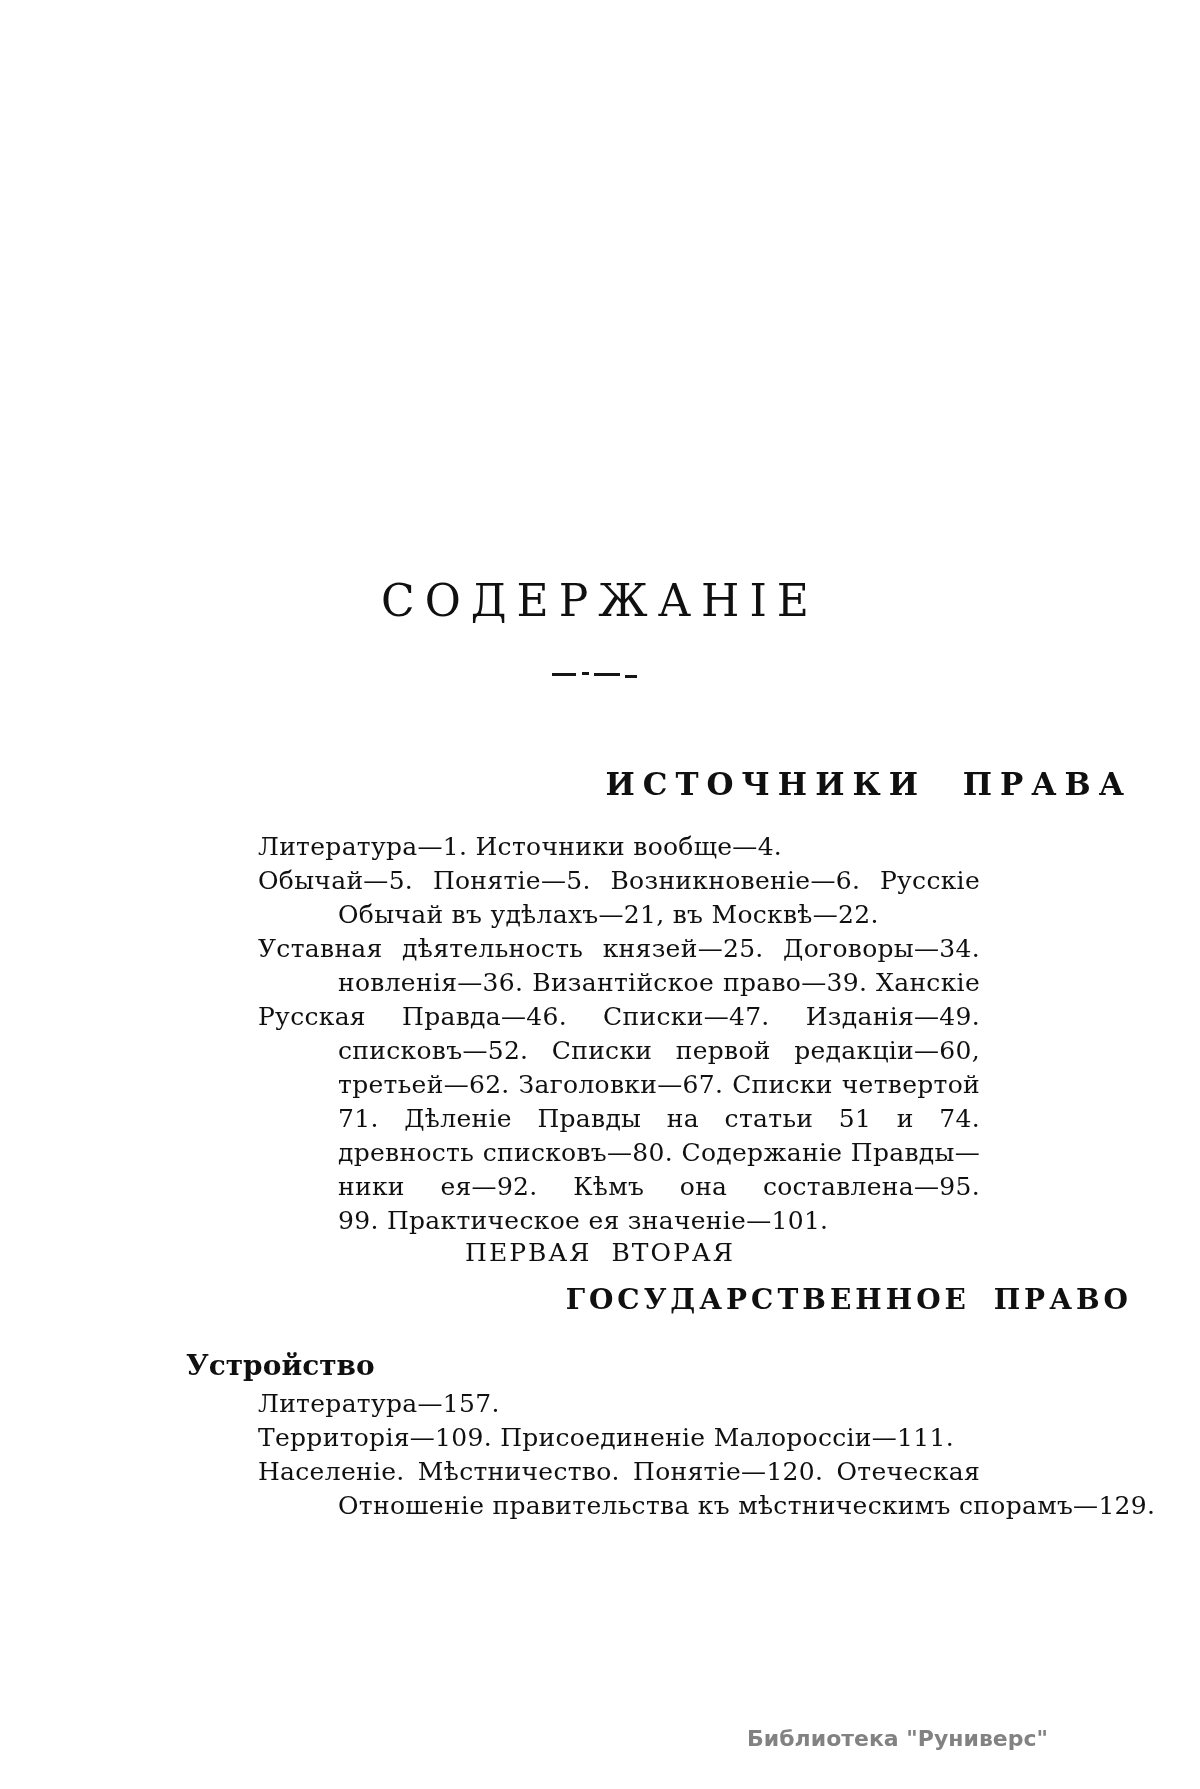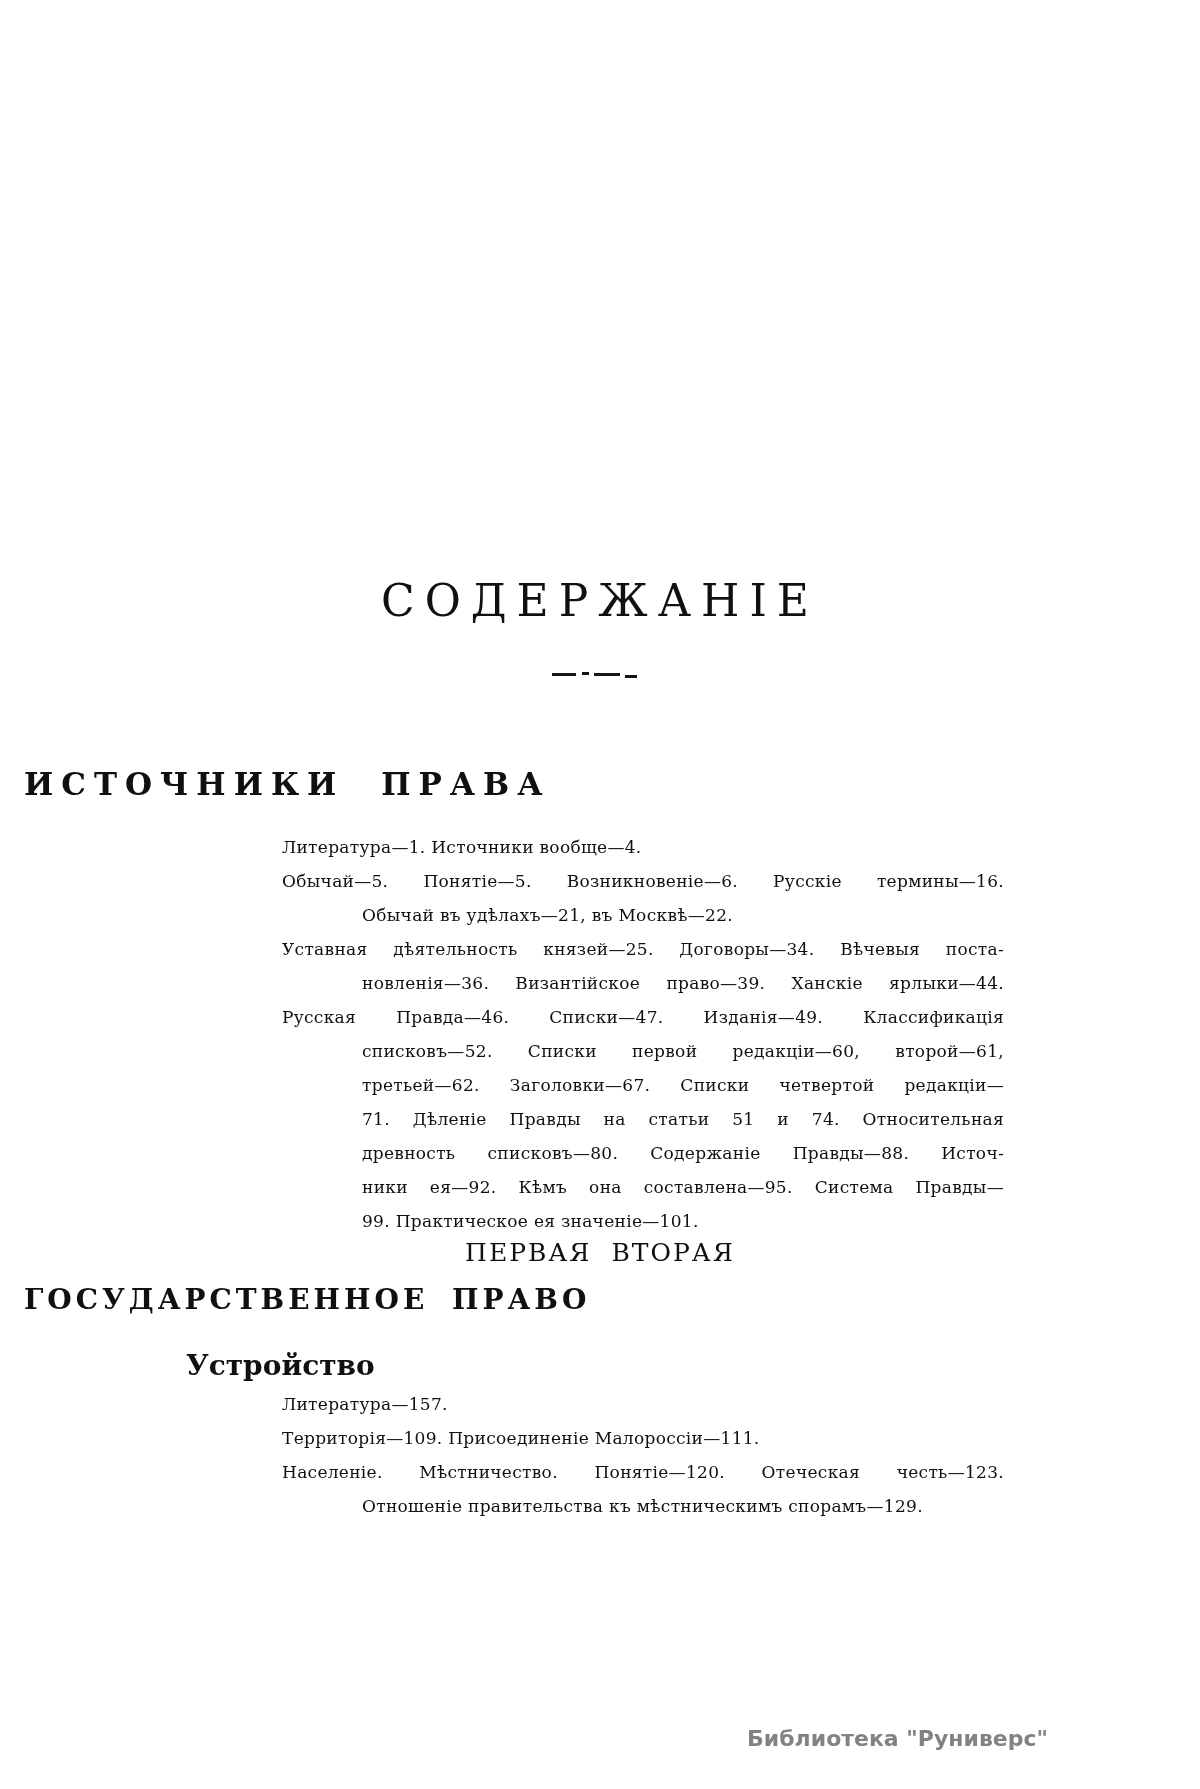--- a/index.html
+++ b/index.html
@@ -53,24 +53,23 @@
     letter-spacing: 2px;
     word-spacing: 10px;
     white-space: nowrap;
   }
   .kicker.k1 { top: 716px; }
   .kicker.k2 { top: 1238px; }
   .chapter-heading {
     position: absolute;
     left: 0;
     width: 1132px;
-    text-align: left;
+    text-align: right;
     font-weight: 700;
     white-space: nowrap;
-    padding-left: 24px;
   }
   .chapter-heading.h1 {
     top: 766px;
     font-size: 31px;
     letter-spacing: 8px;
     word-spacing: 18px;
   }
   .chapter-heading.h2 {
     top: 1283px;
     font-size: 28px;
@@ -82,24 +81,23 @@
     top: 1349px;
     left: 186px;
     font-size: 28px;
     font-weight: 700;
     white-space: nowrap;
   }
   .toc-block {
     position: absolute;
     left: 258px;
     width: 722px;
-    font-size: 17px;
+    font-size: 25px;
     line-height: 34px;
     letter-spacing: 0.3px;
-    margin-left: 24px;
   }
   .toc-block.b1 { top: 830px; }
   .toc-block.b2 { top: 1387px; }
   .line {
     height: 34px;
     white-space: nowrap;
   }
   .line.indent { margin-left: 80px; }
   .line.just {
     white-space: normal;

